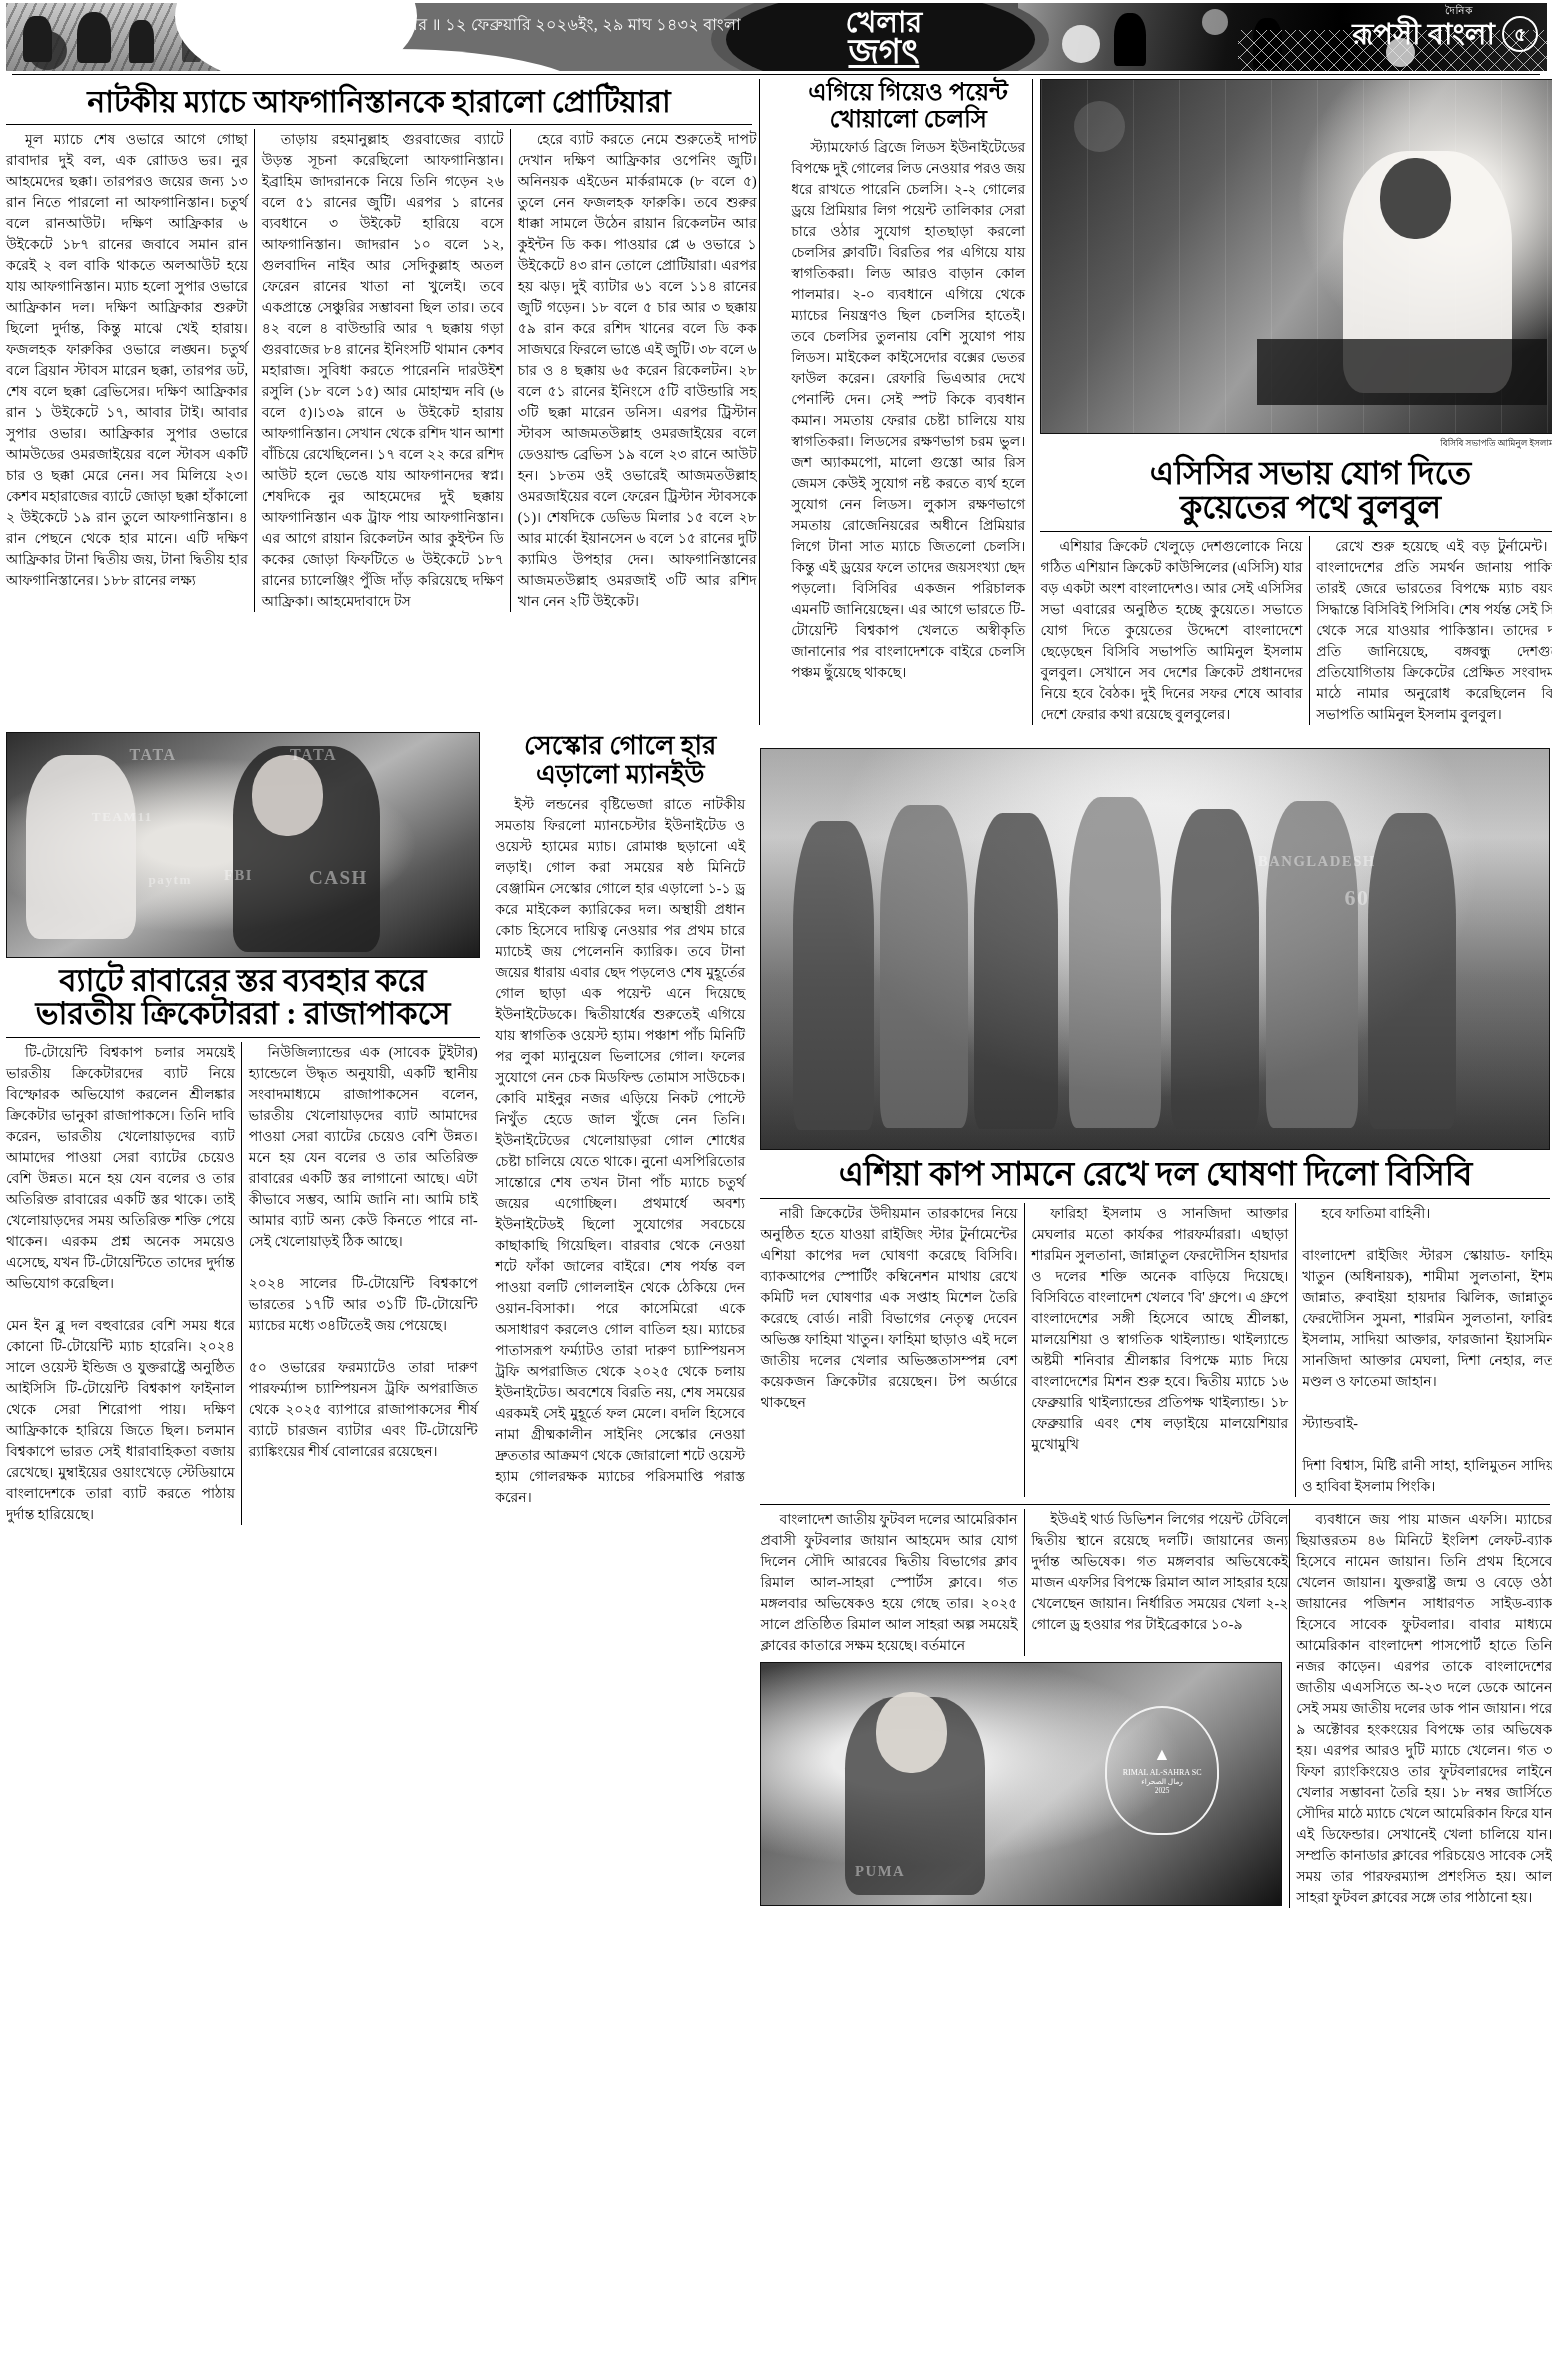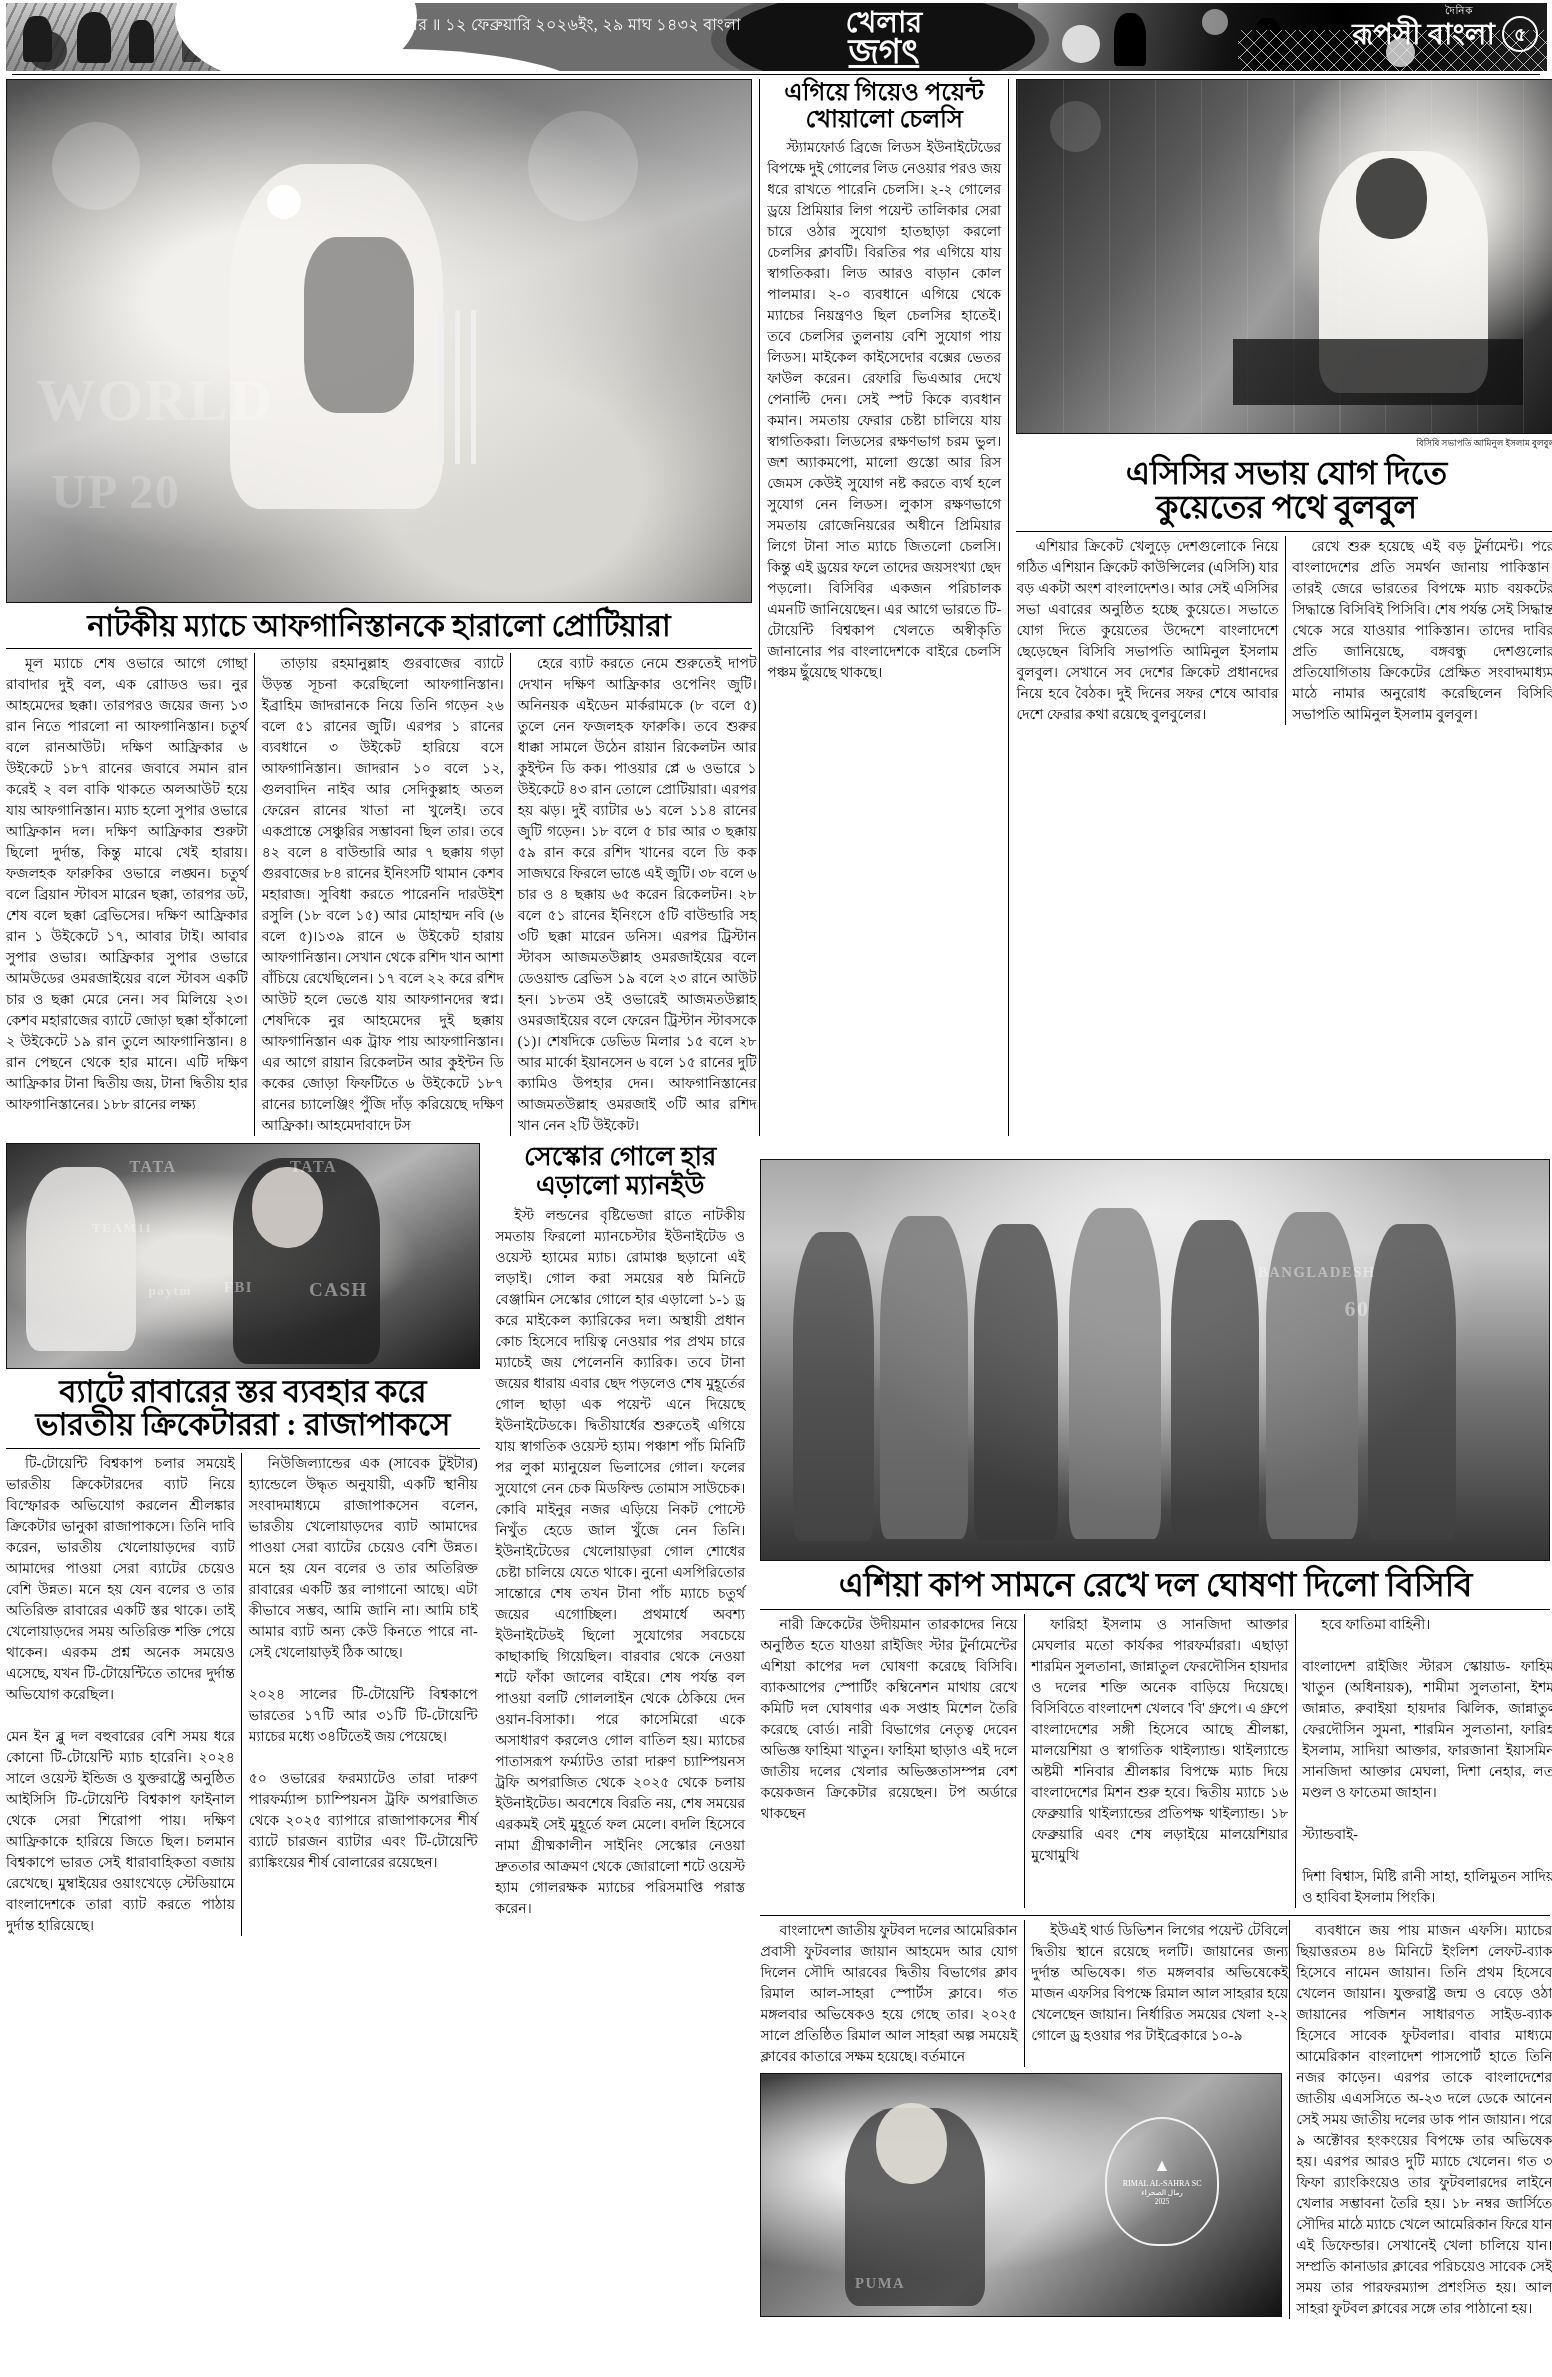--- a/index.html
+++ b/index.html
@@ -129,34 +129,20 @@
         <span class="pg">৫</span>
       </span>
     </div>
   </div>
 
   <div class="rule" style="margin:2.9px 5.9px 0;"></div>
 
   <div class="cols" style="margin-top:4.4px;">
 
     <div style="width:746px;flex:0 0 746px;">
-      <div class="photo tex-cricket" style="height:522px;width:744px;">
-        <div class="ph-inner">
-          <div class="light" style="left:6%;top:8%;width:88px;height:88px;opacity:.35"></div>
-          <div class="light" style="left:70%;top:6%;width:110px;height:110px;opacity:.3"></div>
-          <div class="figure" style="left:30%;top:16%;width:213px;height:345px;background:rgba(245,243,240,.82);border-radius:36% 36% 14% 14%;"></div>
-          <div class="figure" style="left:40%;top:30%;width:110px;height:176px;background:rgba(60,60,60,.5);border-radius:30%;"></div>
-          <div class="stumps" style="left:58%;top:44%;height:154px;"></div>
-          <div class="stumps" style="left:60.2%;top:44%;height:154px;"></div>
-          <div class="stumps" style="left:62.4%;top:44%;height:154px;"></div>
-          <div class="light" style="left:35%;top:20%;width:34px;height:34px;background:#fff;opacity:.95"></div>
-          <div class="watermark" style="left:4%;bottom:32%;font-size:59px;opacity:.5">WORLD</div>
-          <div class="watermark" style="left:6%;bottom:16%;font-size:48px;opacity:.45">UP 20</div>
-        </div>
-      </div>
 
       <h1 class="hl">নাটকীয় ম্যাচে আফগানিস্তানকে হারালো প্রোটিয়ারা</h1>
       <div class="hr-thin"></div>
 
       <div class="body" style="display:flex;gap:0;">
         <div style="width:242px;flex:0 0 242px;">
             <p>মূল ম্যাচে শেষ ওভারে আগে গোছা রাবাদার দুই বল, এক রোাডও ভর। নুর আহমেদের ছক্কা। তারপরও জয়ের জন্য ১৩ রান নিতে পারলো না আফগানিস্তান। চতুর্থ বলে রানআউট। দক্ষিণ আফ্রিকার ৬ উইকেটে ১৮৭ রানের জবাবে সমান রান করেই ২ বল বাকি থাকতে অলআউট হয়ে যায় আফগানিস্তান। ম্যাচ হলো সুপার ওভারে আফ্রিকান দল। দক্ষিণ আফ্রিকার শুরুটা ছিলো দুর্দান্ত, কিন্তু মাঝে খেই হারায়। ফজলহক ফারুকির ওভারে লঙ্ঘন। চতুর্থ বলে ব্রিয়ান স্টাবস মারেন ছক্কা, তারপর ডট, শেষ বলে ছক্কা ব্রেভিসের। দক্ষিণ আফ্রিকার রান ১ উইকেটে ১৭, আবার টাই। আবার সুপার ওভার। আফ্রিকার সুপার ওভারে আমউডের ওমরজাইয়ের বলে স্টাবস একটি চার ও ছক্কা মেরে নেন। সব মিলিয়ে ২৩। কেশব মহারাজের ব্যাটে জোড়া ছক্কা হাঁকালো ২ উইকেটে ১৯ রান তুলে আফগানিস্তান। ৪ রান পেছনে থেকে হার মানে। এটি দক্ষিণ আফ্রিকার টানা দ্বিতীয় জয়, টানা দ্বিতীয় হার আফগানিস্তানের। ১৮৮ রানের লক্ষ্য</p>
           </div>
         <div class="colsep"></div>
         <div style="width:242px;flex:0 0 242px;">
@@ -164,21 +150,21 @@
           </div>
         <div class="colsep"></div>
         <div style="width:239px;flex:0 0 239px;">
             <p>হেরে ব্যাট করতে নেমে শুরুতেই দাপট দেখান দক্ষিণ আফ্রিকার ওপেনিং জুটি। অনিনয়ক এইডেন মার্করামকে (৮ বলে ৫) তুলে নেন ফজলহক ফারুকি। তবে শুরুর ধাক্কা সামলে উঠেন রায়ান রিকেলটন আর কুইন্টন ডি কক। পাওয়ার প্লে ৬ ওভারে ১ উইকেটে ৪৩ রান তোলে প্রোটিয়ারা। এরপর হয় ঝড়। দুই ব্যাটার ৬১ বলে ১১৪ রানের জুটি গড়েন। ১৮ বলে ৫ চার আর ৩ ছক্কায় ৫৯ রান করে রশিদ খানের বলে ডি কক সাজঘরে ফিরলে ভাঙে এই জুটি। ৩৮ বলে ৬ চার ও ৪ ছক্কায় ৬৫ করেন রিকেলটন। ২৮ বলে ৫১ রানের ইনিংসে ৫টি বাউন্ডারি সহ ৩টি ছক্কা মারেন ডনিস। এরপর ট্রিস্টান স্টাবস আজমতউল্লাহ ওমরজাইয়ের বলে ডেওয়াল্ড ব্রেভিস ১৯ বলে ২৩ রানে আউট হন। ১৮তম ওই ওভারেই আজমতউল্লাহ ওমরজাইয়ের বলে ফেরেন ট্রিস্টান স্টাবসকে (১)। শেষদিকে ডেভিড মিলার ১৫ বলে ২৮ আর মার্কো ইয়ানসেন ৬ বলে ১৫ রানের দুটি ক্যামিও উপহার দেন। আফগানিস্তানের আজমতউল্লাহ ওমরজাই ৩টি আর রশিদ খান নেন ২টি উইকেট।</p>
           </div>
       </div>
     </div>
 
     <div class="colsep" style="margin:0 7.3px;"></div>
 
-    <div style="width:234px;flex:0 0 234px;">
+    <div style="width:234px;flex:0 0 234px;margin-left:24px;">
       <h2 class="hl" style="margin-top:0;">
         <span>এগিয়ে গিয়েও পয়েন্ট</span><br>
         <span>খোয়ালো চেলসি</span>
       </h2>
       <div class="body">
           <p>স্ট্যামফোর্ড ব্রিজে লিডস ইউনাইটেডের বিপক্ষে দুই গোলের লিড নেওয়ার পরও জয় ধরে রাখতে পারেনি চেলসি। ২-২ গোলের ড্রয়ে প্রিমিয়ার লিগ পয়েন্ট তালিকার সেরা চারে ওঠার সুযোগ হাতছাড়া করলো চেলসির ক্লাবটি। বিরতির পর এগিয়ে যায় স্বাগতিকরা। লিড আরও বাড়ান কোল পালমার। ২-০ ব্যবধানে এগিয়ে থেকে ম্যাচের নিয়ন্ত্রণও ছিল চেলসির হাতেই। তবে চেলসির তুলনায় বেশি সুযোগ পায় লিডস। মাইকেল কাইসেদোর বক্সের ভেতর ফাউল করেন। রেফারি ভিএআর দেখে পেনাল্টি দেন। সেই স্পট কিকে ব্যবধান কমান। সমতায় ফেরার চেষ্টা চালিয়ে যায় স্বাগতিকরা। লিডসের রক্ষণভাগ চরম ভুল। জশ অ্যাকমপো, মালো গুস্তো আর রিস জেমস কেউই সুযোগ নষ্ট করতে ব্যর্থ হলে সুযোগ নেন লিডস। লুকাস রক্ষণভাগে সমতায় রোজেনিয়রের অধীনে প্রিমিয়ার লিগে টানা সাত ম্যাচে জিতলো চেলসি। কিন্তু এই ড্রয়ের ফলে তাদের জয়সংখ্যা ছেদ পড়লো। বিসিবির একজন পরিচালক এমনটি জানিয়েছেন। এর আগে ভারতে টি-টোয়েন্টি বিশ্বকাপ খেলতে অস্বীকৃতি জানানোর পর বাংলাদেশকে বাইরে চেলসি পঞ্চম ছুঁয়েছে থাকছে।</p>
         </div>
     </div>
 
     <div class="colsep" style="margin:0 7.3px;"></div>

